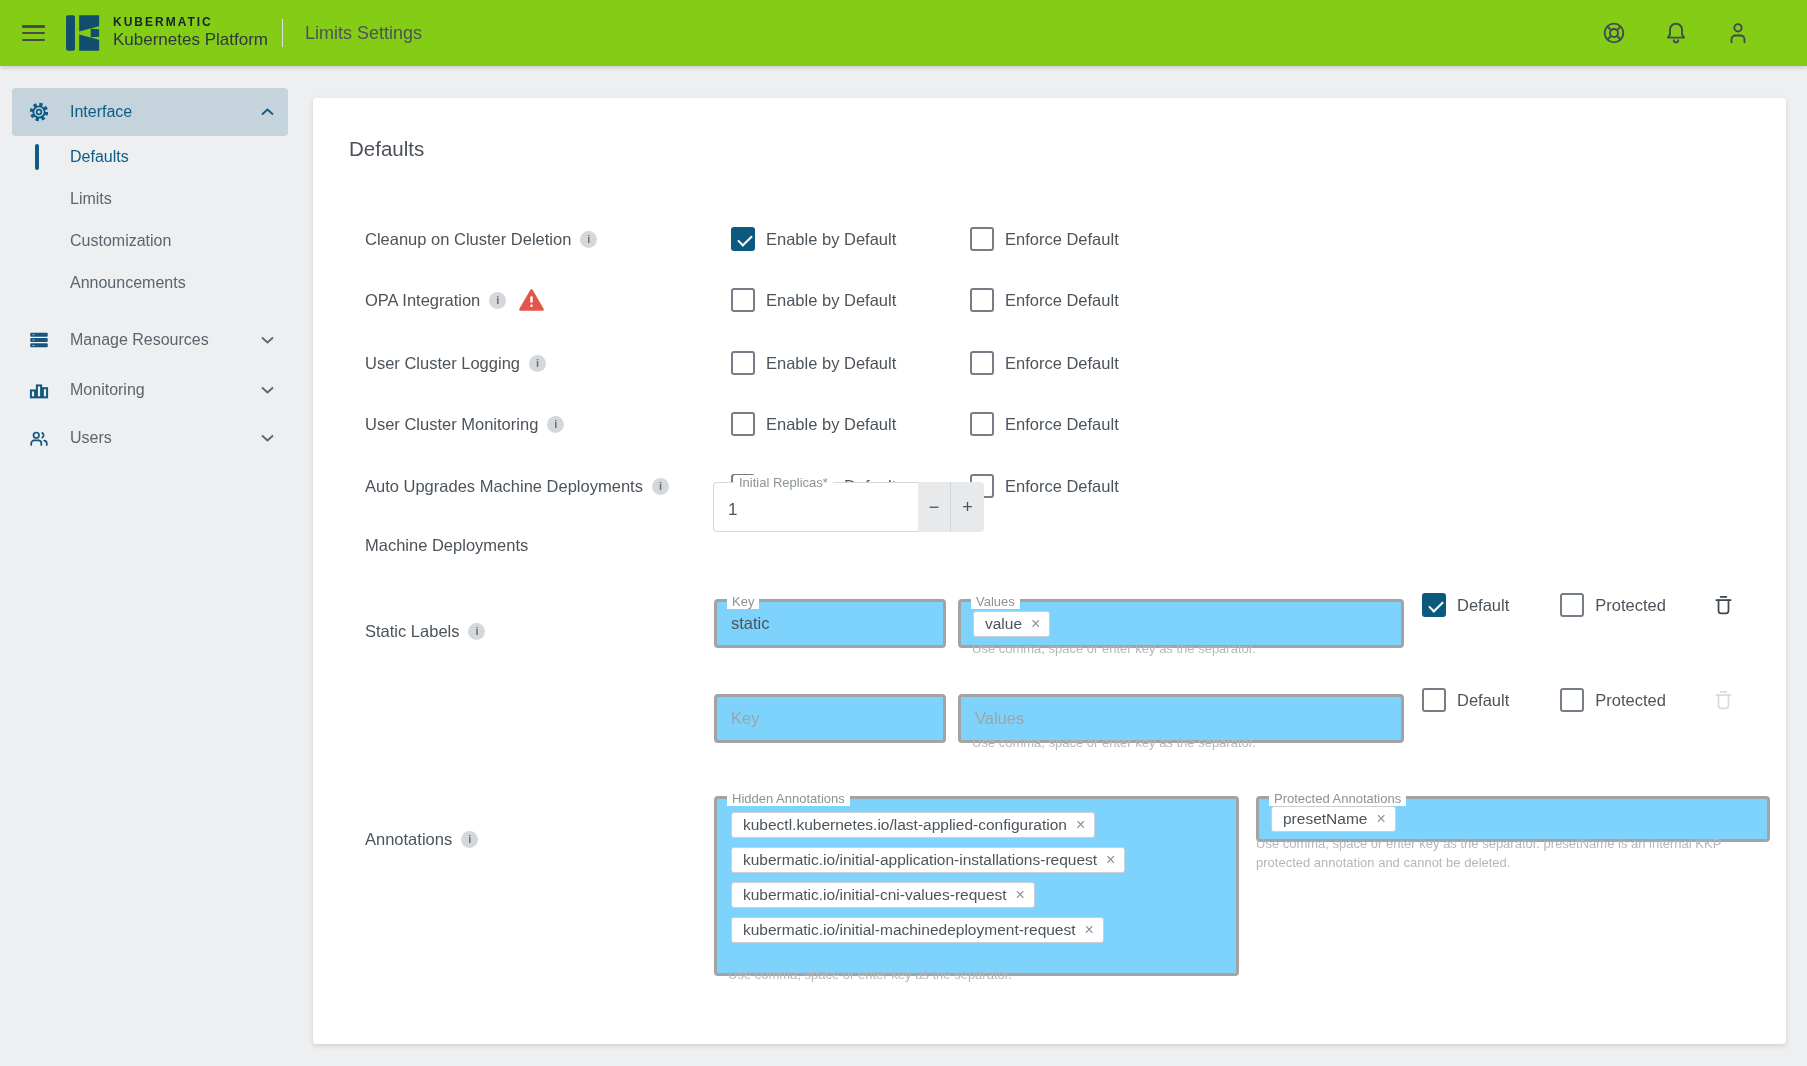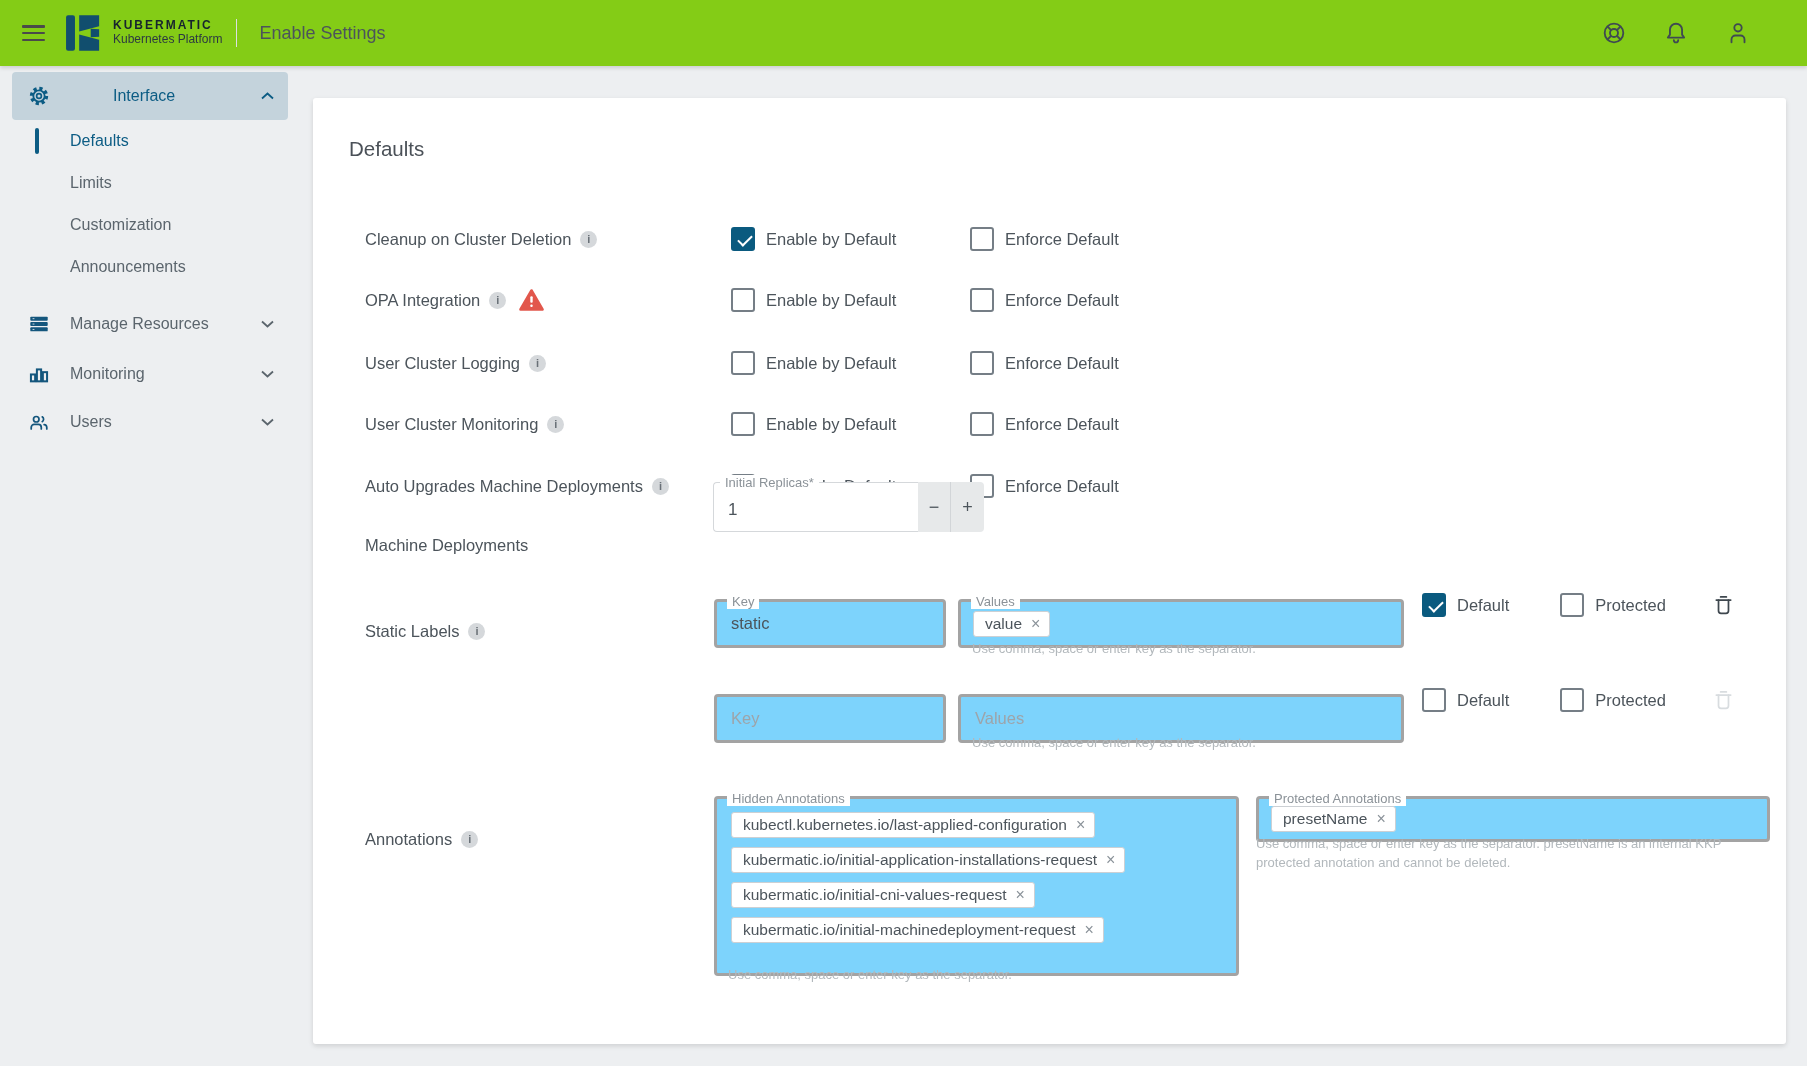--- a/index.html
+++ b/index.html
@@ -14,34 +14,34 @@
   .topbar {
     position:absolute; top:0; left:0; width:1807px; height:66px;
     background:#84cc16; box-shadow:0 2px 4px rgba(0,0,0,.14);
     display:flex; align-items:center; z-index:5;
   }
   .hamburger { margin-left:22px; width:23px; height:16px; display:flex; flex-direction:column; justify-content:space-between; cursor:pointer; }
   .hamburger span { display:block; height:2.5px; background:#4a4a4a; border-radius:1px; }
   .logo { margin-left:20px; width:42px; height:42px; }
   .brand { margin-left:6px; line-height:1.15; }
   .brand-top { font-size:12px; font-weight:bold; letter-spacing:2px; color:#17242e; }
-  .brand-bottom { font-size:12px; color:#2c3942; }
+  .brand-bottom { font-size:17px; color:#2c3942; }
   .topbar-divider { width:1px; height:28px; background:#dcdfe2; margin-left:14px; }
   .page-title { margin-left:22px; font-size:18px; color:#4c545b; }
   .top-icons { margin-left:auto; margin-right:56px; display:flex; align-items:center; gap:36px; }
   .top-icons svg { display:block; cursor:pointer; }
 
   
   .sidenav { position:absolute; top:66px; left:0; width:300px; }
   .nav-item {
     margin:0 12px; height:48px; border-radius:4px;
     display:flex; align-items:center; padding:0 14px 0 16px;
     font-size:16px; color:#5b656d; cursor:pointer;
   }
-  .nav-item.first { margin-top:6px;gap:43px; }
+  .nav-item.first { margin-top:22px; }
   .nav-item.selected { background:#c4d3dc; color:#0c5c84; }
   .nav-item .nav-icon { width:22px; height:22px; margin-right:20px; flex:none; }
   .nav-item .chev { margin-left:auto; }
   .sub-item {
     position:relative; height:42px; display:flex; align-items:center;
     padding-left:70px; font-size:16px; color:#5b656d; cursor:pointer;
   }
   .sub-item.active { color:#0c5c84; }
   .sub-item.active::before {
     content:""; position:absolute; left:35px; top:8px; width:3.5px; height:26px;
@@ -89,21 +89,21 @@
   }
   .ofield input {
     border:none; outline:none; background:transparent; width:100%; height:100%;
     padding:0 14px; font-family:inherit; font-size:16.5px; color:#4c545b;
   }
   .ofield input::placeholder { color:#9da4aa; opacity:1; }
 
   
   .replicas { position:absolute; left:400px; top:384px; display:flex; }
   .replicas .rfield { position:relative; width:205px; height:50px; border:1px solid #d5d8db; border-right:none; border-radius:4px 0 0 4px; background:#fff; }
-  .replicas .rfield .flabel { position:absolute; top:-8px; left:6px; background:#fff; padding:0 5px; font-size:13px; color:#8b9298; }
+  .replicas .rfield .flabel { position:absolute; top:-8px; left:20px; background:#fff; padding:0 5px; font-size:13px; color:#8b9298; }
   .replicas .rfield input { border:none; outline:none; width:100%; height:100%; padding:6px 14px 0; font-family:inherit; font-size:17px; color:#4c545b; background:transparent; }
   .stepper-btn {
     width:33px; height:50px; background:#e7e9ea; border:none; cursor:pointer;
     font-size:18px; color:#4c545b; display:flex; align-items:center; justify-content:center;
     font-family:inherit;
   }
   .stepper-btn.minus { border-right:1px solid #d2d5d8; }
   .stepper-btn.plus { border-radius:0 4px 4px 0; }
 
   .chip {
@@ -139,21 +139,21 @@
       <polygon points="13.5,3 32.5,3 32.5,13.5 13.5,18.5"></polygon>
       <polygon points="13.5,37 32.5,37 32.5,26.5 13.5,21.5"></polygon>
       <polygon points="24.5,16 32.5,16.5 32.5,23.5 24.5,24"></polygon>
     </g>
   </svg>
   <div class="brand">
     <div class="brand-top">KUBERMATIC</div>
     <div class="brand-bottom">Kubernetes Platform</div>
   </div>
   <div class="topbar-divider"></div>
-  <div class="page-title">Enable Settings</div>
+  <div class="page-title">Limits Settings</div>
   <div class="top-icons">
     <svg width="26" height="26" viewBox="0 0 24 24" fill="none" stroke="#3f4a52" stroke-width="1.7">
       <circle cx="12" cy="12" r="8.6"></circle>
         <circle cx="12" cy="12" r="3.7"></circle>
       <line x1="9.3" y1="9.3" x2="6" y2="6"></line>
         <line x1="14.7" y1="9.3" x2="18" y2="6"></line>
       <line x1="9.3" y1="14.7" x2="6" y2="18"></line>
         <line x1="14.7" y1="14.7" x2="18" y2="18"></line>
     </svg>
     <svg width="26" height="26" viewBox="0 0 24 24" fill="none" stroke="#3f4a52" stroke-width="1.7" stroke-linejoin="round" stroke-linecap="round">

